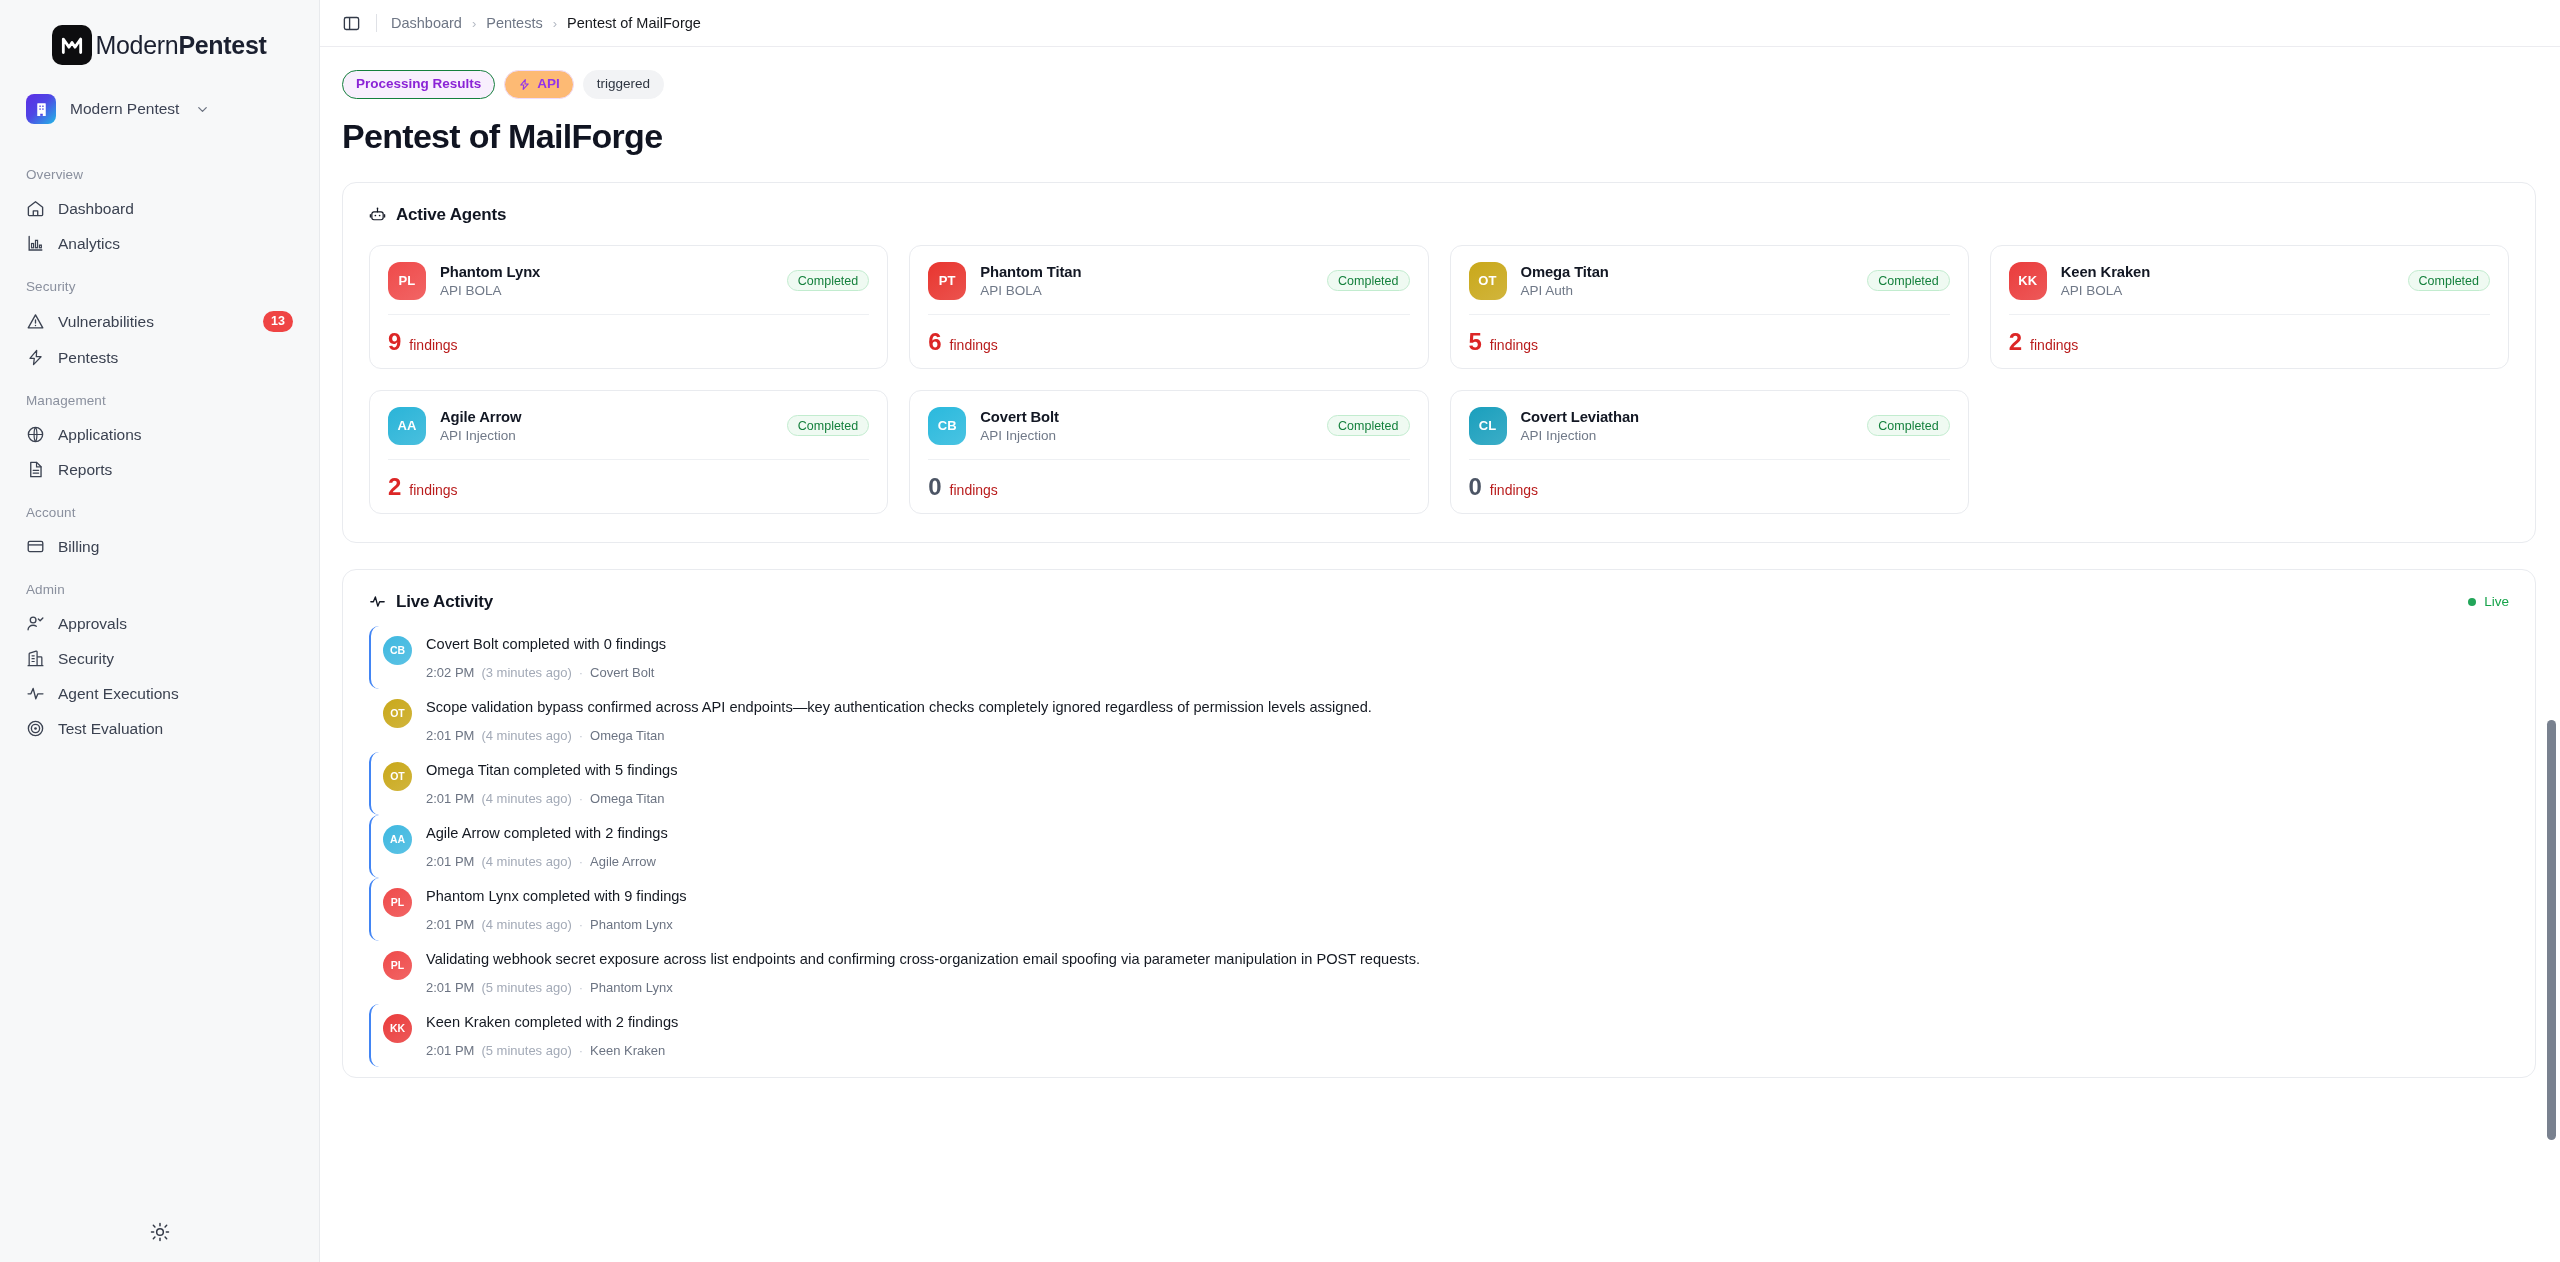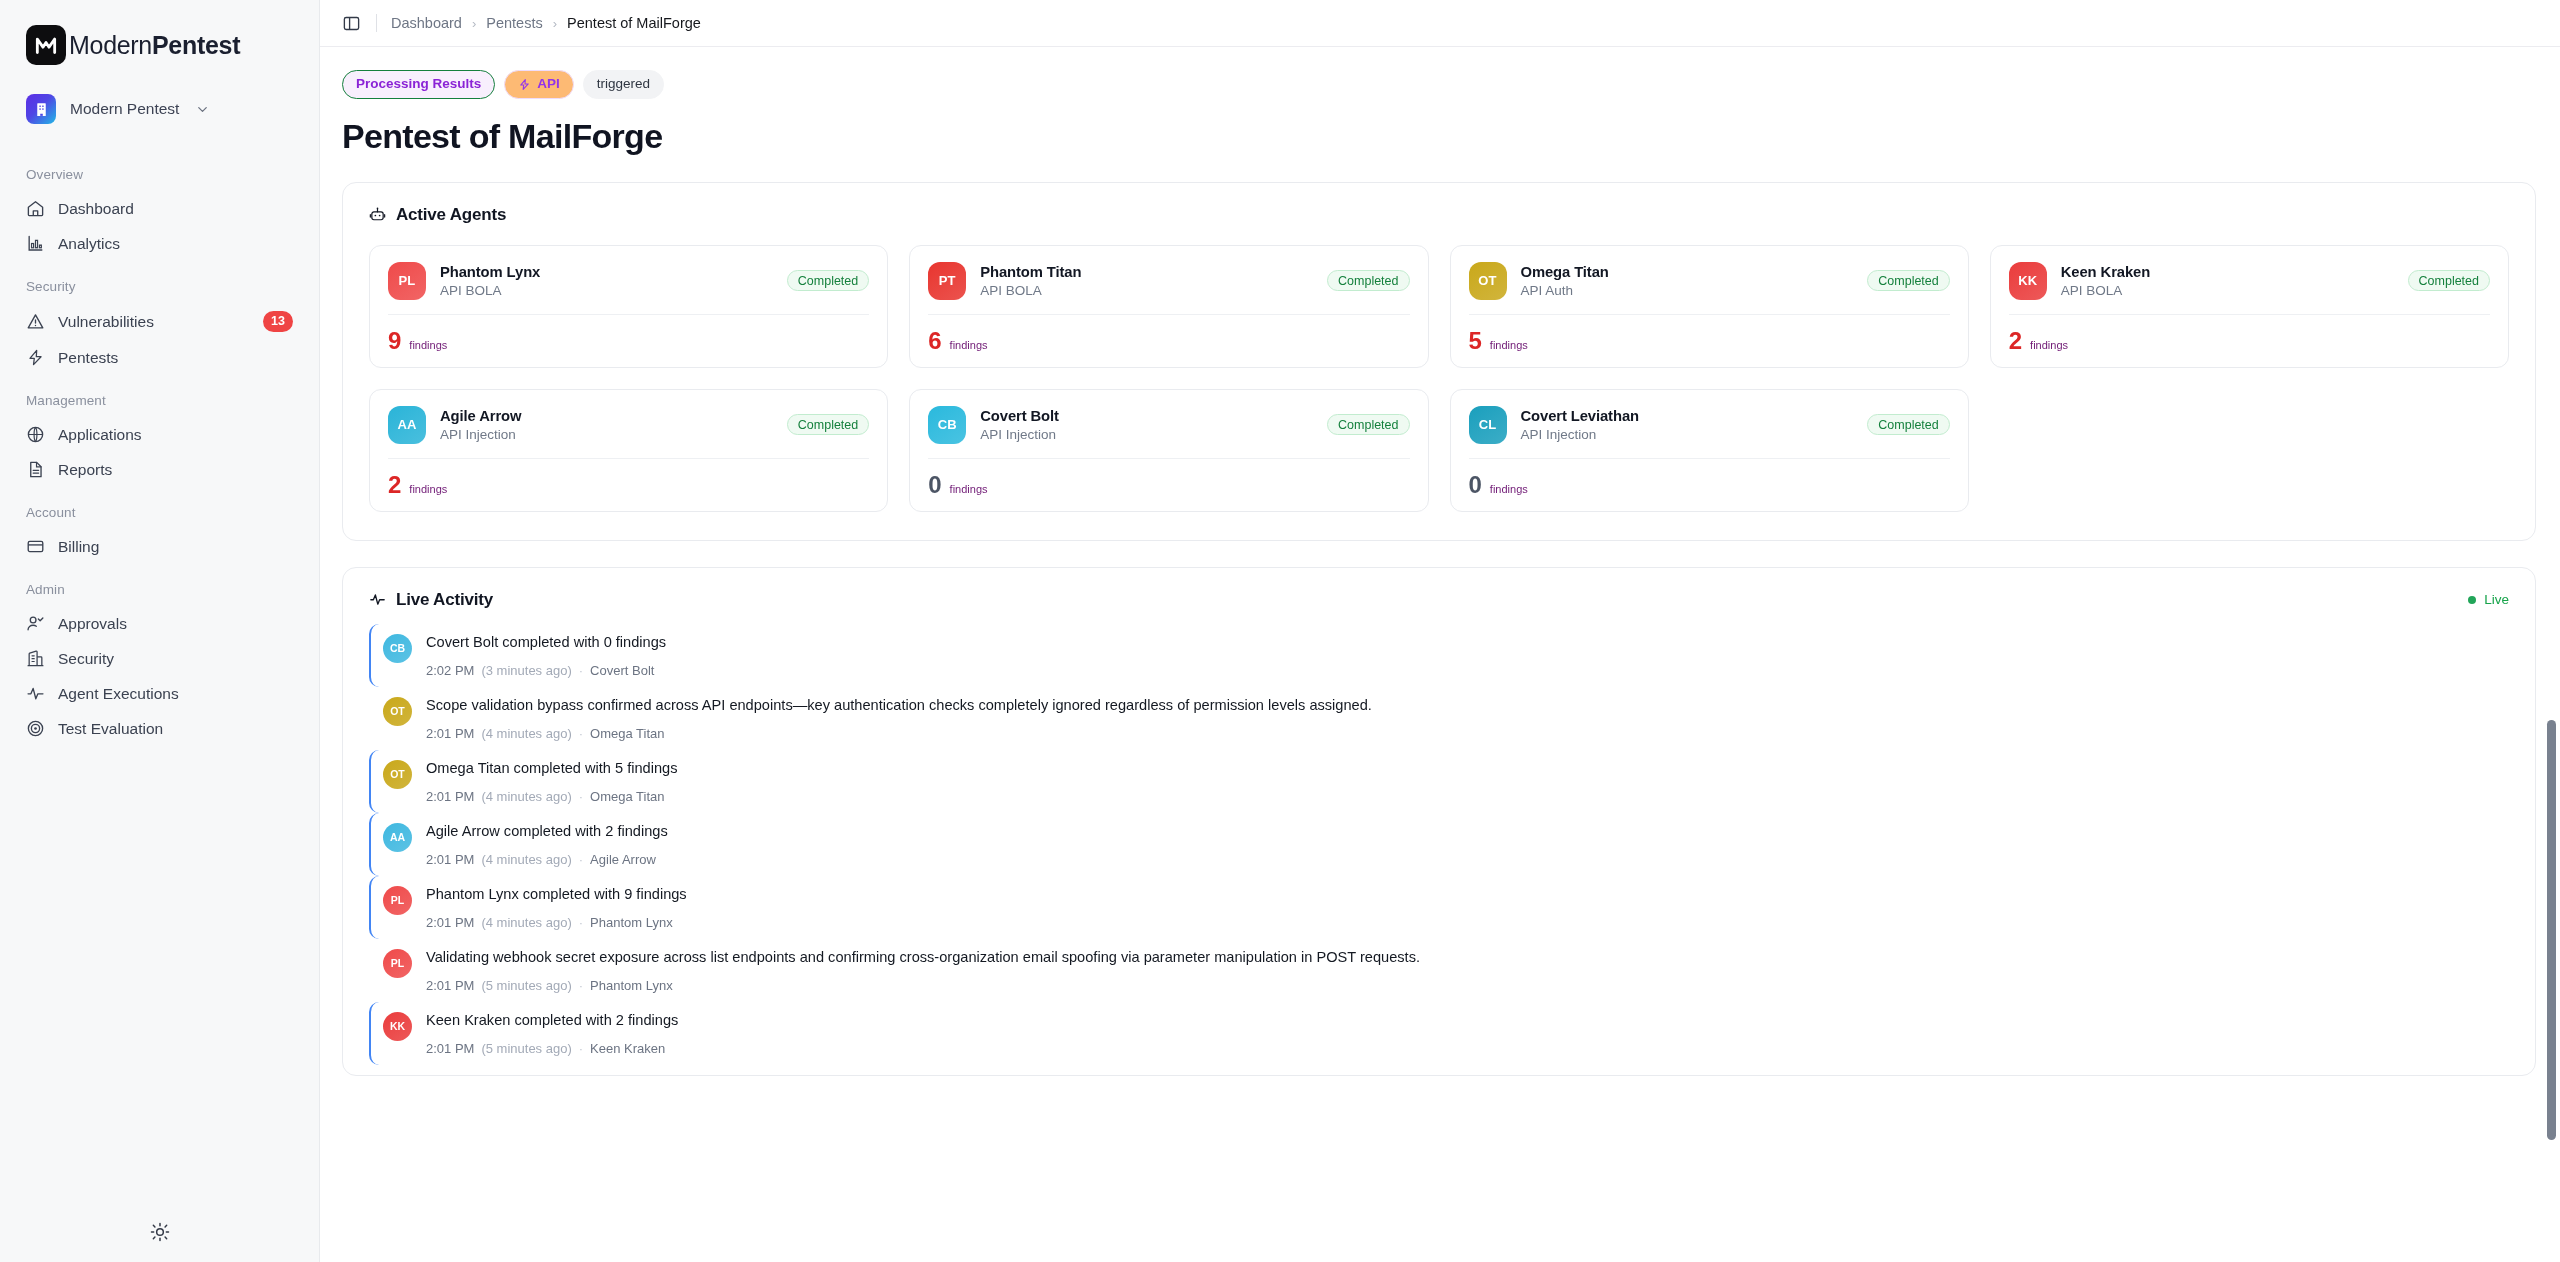--- a/index.html
+++ b/index.html
@@ -14,21 +14,21 @@
 
   
   .sidebar {
     width: 320px; height: 1262px;
     background: #f7f8f9;
     border-right: 1px solid #e8eaed;
     display: flex; flex-direction: column;
     position: relative;
     flex: 0 0 320px;
   }
-  .brand { display: flex; align-items: center; gap: 3px; padding: 25px 26px 14px 26px; }
+  .brand { display: flex; align-items: center; gap: 3px; padding: 25px 26px 14px 26px; justify-content: center; }
   .brand-mark {
     width: 40px; height: 40px; border-radius: 10px; background: #0d0d0f;
     display: flex; align-items: center; justify-content: center;
     color: #fff; font-size: 26px; font-weight: 700; line-height: 1;
   }
   .brand-mark svg { display:block; }
   .brand-text { font-size: 25px; color: #1b2030; letter-spacing: -0.3px; white-space: nowrap; }
   .brand-text b { font-weight: 700; }
   .brand-text span { font-weight: 400; }
 
@@ -133,21 +133,21 @@
   .agent-sub { font-size: 13.5px; color: #707988; margin-top: 3px; }
   .badge-completed {
     font-size: 12.5px; color: #15803d; background: #effaf2;
     border: 1px solid #c2eccf; border-radius: 999px; padding: 2.5px 10px; white-space: nowrap;
   }
   .agent-sep { height: 1px; background: #eef0f3; margin: 14px 0 0 0; }
   .agent-findings { display: flex; align-items: baseline; gap: 8px; padding-top: 14px; }
   .find-count { font-size: 24px; font-weight: 700; line-height: 1; }
   .find-count.has { color: #dc2626; }
   .find-count.none { color: #4c5565; }
-  .find-label { font-size: 11px; color: #701a75; margin-top: 8px; }
+  .find-label { font-size: 14px; color: #b91c1c; margin-top: 8px; }
 
   
   .activity-list { padding: 14px 26px 10px 26px; }
   .activity-item {
     display: flex; align-items: flex-start; gap: 14px;
     padding: 9px 10px 9px 14px; position: relative;
   }
   .activity-item.accent {
     border-left: 2px solid #4285f4;
     border-top-left-radius: 10px; border-bottom-left-radius: 10px;

